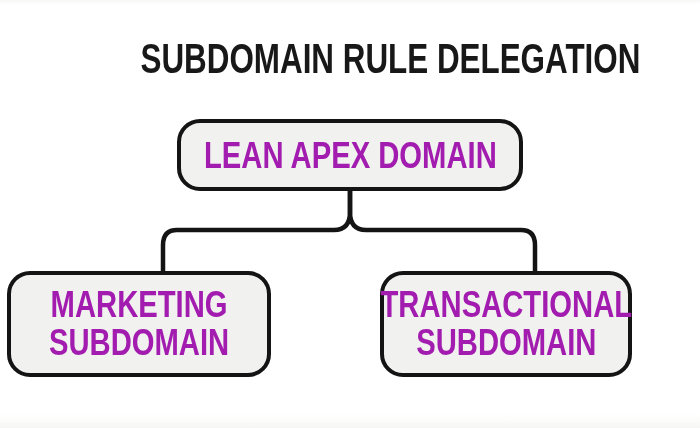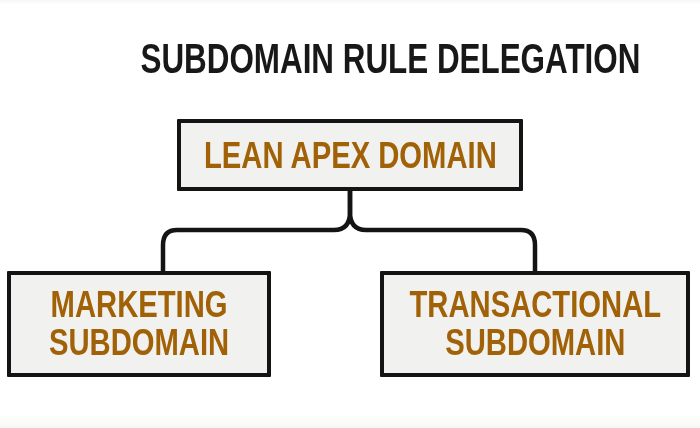--- a/index.html
+++ b/index.html
@@ -37,25 +37,25 @@
     display: inline-block;
     transform: scaleX(0.73);
     transform-origin: 50% 50%;
     letter-spacing: 0px;
   }
   .node {
     position: absolute;
     box-sizing: border-box;
     background: #f1f1ef;
     border: 4px solid #141414;
-    border-radius: 1px;
+    border-radius: 23px;
     display: flex;
     align-items: center;
     justify-content: center;
-    color: #a16207;
+    color: #a21caf;
     font-weight: 700;
     text-align: center;
   }
   .squish-label {
     display: inline-block;
     transform: scaleX(0.79);
     transform-origin: 50% 50%;
     white-space: nowrap;
     text-align: center;
   }
@@ -71,21 +71,21 @@
     left: 7px;
     top: 271px;
     width: 264px;
     height: 106px;
     font-size: 37px;
     line-height: 38px;
   }
   .node-right {
     left: 380px;
     top: 271px;
-    width: 310px;
+    width: 252px;
     height: 106px;
     font-size: 37px;
     line-height: 38px;
   }
   svg.connector {
     position: absolute;
     left: 0;
     top: 0;
     pointer-events: none;
   }

